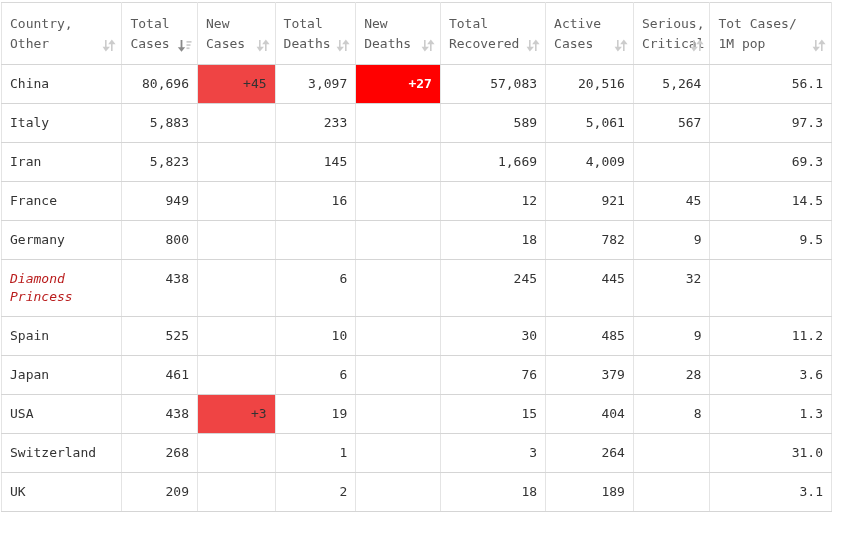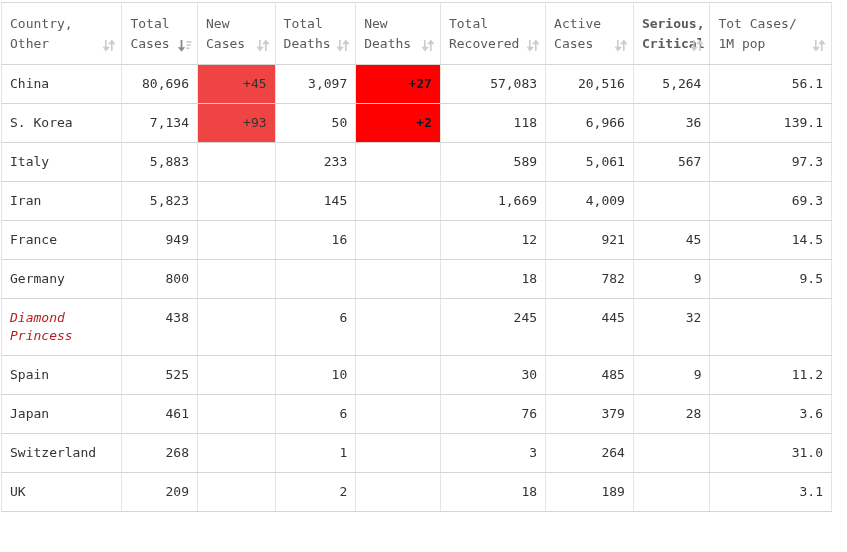--- a/index.html
+++ b/index.html
@@ -10,21 +10,21 @@
   table.stats{border-collapse:collapse;table-layout:fixed;width:831px;
               margin:2px 0 0 1px;border-top:1px solid #d8d8d8;border-left:1px solid #e4e4e4;}
   th,td{box-sizing:border-box;border-right:1px solid #e4e4e4;border-bottom:1px solid #d5d5d5;
         font-size:13px;vertical-align:top;overflow:hidden;}
   th{position:relative;text-align:left;font-weight:normal;color:#5a5a5a;
      padding:11px 8px 8px 8px;height:62px;cursor:pointer;background:#fff;}
   th .hline{line-height:20px;white-space:nowrap;}
   td{color:#333;text-align:right;padding:10px 8px;height:39px;line-height:18px;background:#fff;}
   td.col-country{text-align:left;}
   td.hl-yellow{background:#ef4444;}
-  td.hl-red{background:#ff0000;color:#0f172a;font-weight:bold;}
+  td.hl-red{background:#ff0000;color:#ffffff;font-weight:bold;}
   .country-link{color:#b91c1c;font-style:italic;cursor:pointer;}
   .sort-icon{position:absolute;right:5px;bottom:12px;width:15px;height:13px;}
 </style>
 </head>
 <body>
 
 <div class="page">
   <table class="stats">
     <thead>
       <tr id="header-row">
@@ -64,21 +64,21 @@
                 <polygon points="1.6,7.8 9,7.8 4.8,12.5" fill="#CCCCCC"></polygon>
                 <rect x="10" y="4" width="1.6" height="8" fill="#CCCCCC"></rect>
                 <polygon points="7.2,5.2 14.6,5.2 10.8,0.5" fill="#CCCCCC"></polygon>
               </svg></span></th>
           <th style="width: 86px;"><div class="hline">Active</div><div class="hline">Cases</div><span><svg class="sort-icon" viewBox="0 0 15 13" xmlns="http://www.w3.org/2000/svg">
                 <rect x="4" y="1" width="1.6" height="8" fill="#CCCCCC"></rect>
                 <polygon points="1.6,7.8 9,7.8 4.8,12.5" fill="#CCCCCC"></polygon>
                 <rect x="10" y="4" width="1.6" height="8" fill="#CCCCCC"></rect>
                 <polygon points="7.2,5.2 14.6,5.2 10.8,0.5" fill="#CCCCCC"></polygon>
               </svg></span></th>
-          <th style="width: 75px; font-weight: bold;"><div class="hline">Serious,</div><div class="hline">Critical</div><span><svg class="sort-icon" viewBox="0 0 15 13" xmlns="http://www.w3.org/2000/svg">
+          <th style="width: 75px;"><div class="hline">Serious,</div><div class="hline">Critical</div><span><svg class="sort-icon" viewBox="0 0 15 13" xmlns="http://www.w3.org/2000/svg">
                 <rect x="4" y="1" width="1.6" height="8" fill="#CCCCCC"></rect>
                 <polygon points="1.6,7.8 9,7.8 4.8,12.5" fill="#CCCCCC"></polygon>
                 <rect x="10" y="4" width="1.6" height="8" fill="#CCCCCC"></rect>
                 <polygon points="7.2,5.2 14.6,5.2 10.8,0.5" fill="#CCCCCC"></polygon>
               </svg></span></th>
           <th style="width: 119px;"><div class="hline">Tot Cases/</div><div class="hline">1M pop</div><span><svg class="sort-icon" viewBox="0 0 15 13" xmlns="http://www.w3.org/2000/svg">
                 <rect x="4" y="1" width="1.6" height="8" fill="#CCCCCC"></rect>
                 <polygon points="1.6,7.8 9,7.8 4.8,12.5" fill="#CCCCCC"></polygon>
                 <rect x="10" y="4" width="1.6" height="8" fill="#CCCCCC"></rect>
                 <polygon points="7.2,5.2 14.6,5.2 10.8,0.5" fill="#CCCCCC"></polygon>
@@ -91,31 +91,20 @@
           <td class="col-total_cases">80,696</td>
           <td class="col-new_cases hl-yellow">+45</td>
           <td class="col-total_deaths">3,097</td>
           <td class="col-new_deaths hl-red">+27</td>
           <td class="col-total_recovered">57,083</td>
           <td class="col-active_cases">20,516</td>
           <td class="col-serious_critical">5,264</td>
           <td class="col-cases_per_1m">56.1</td>
         </tr>
         <tr>
-          <td class="col-country"><span>S. Korea</span></td>
-          <td class="col-total_cases">7,134</td>
-          <td class="col-new_cases hl-yellow">+93</td>
-          <td class="col-total_deaths">50</td>
-          <td class="col-new_deaths hl-red">+2</td>
-          <td class="col-total_recovered">118</td>
-          <td class="col-active_cases">6,966</td>
-          <td class="col-serious_critical">36</td>
-          <td class="col-cases_per_1m">139.1</td>
-        </tr>
-        <tr>
           <td class="col-country"><span>Italy</span></td>
           <td class="col-total_cases">5,883</td>
           <td class="col-new_cases"></td>
           <td class="col-total_deaths">233</td>
           <td class="col-new_deaths"></td>
           <td class="col-total_recovered">589</td>
           <td class="col-active_cases">5,061</td>
           <td class="col-serious_critical">567</td>
           <td class="col-cases_per_1m">97.3</td>
         </tr>
@@ -179,20 +168,31 @@
           <td class="col-total_cases">461</td>
           <td class="col-new_cases"></td>
           <td class="col-total_deaths">6</td>
           <td class="col-new_deaths"></td>
           <td class="col-total_recovered">76</td>
           <td class="col-active_cases">379</td>
           <td class="col-serious_critical">28</td>
           <td class="col-cases_per_1m">3.6</td>
         </tr>
         <tr>
+          <td class="col-country"><span>USA</span></td>
+          <td class="col-total_cases">438</td>
+          <td class="col-new_cases hl-yellow">+3</td>
+          <td class="col-total_deaths">19</td>
+          <td class="col-new_deaths"></td>
+          <td class="col-total_recovered">15</td>
+          <td class="col-active_cases">404</td>
+          <td class="col-serious_critical">8</td>
+          <td class="col-cases_per_1m">1.3</td>
+        </tr>
+        <tr>
           <td class="col-country"><span>Switzerland</span></td>
           <td class="col-total_cases">268</td>
           <td class="col-new_cases"></td>
           <td class="col-total_deaths">1</td>
           <td class="col-new_deaths"></td>
           <td class="col-total_recovered">3</td>
           <td class="col-active_cases">264</td>
           <td class="col-serious_critical"></td>
           <td class="col-cases_per_1m">31.0</td>
         </tr>

